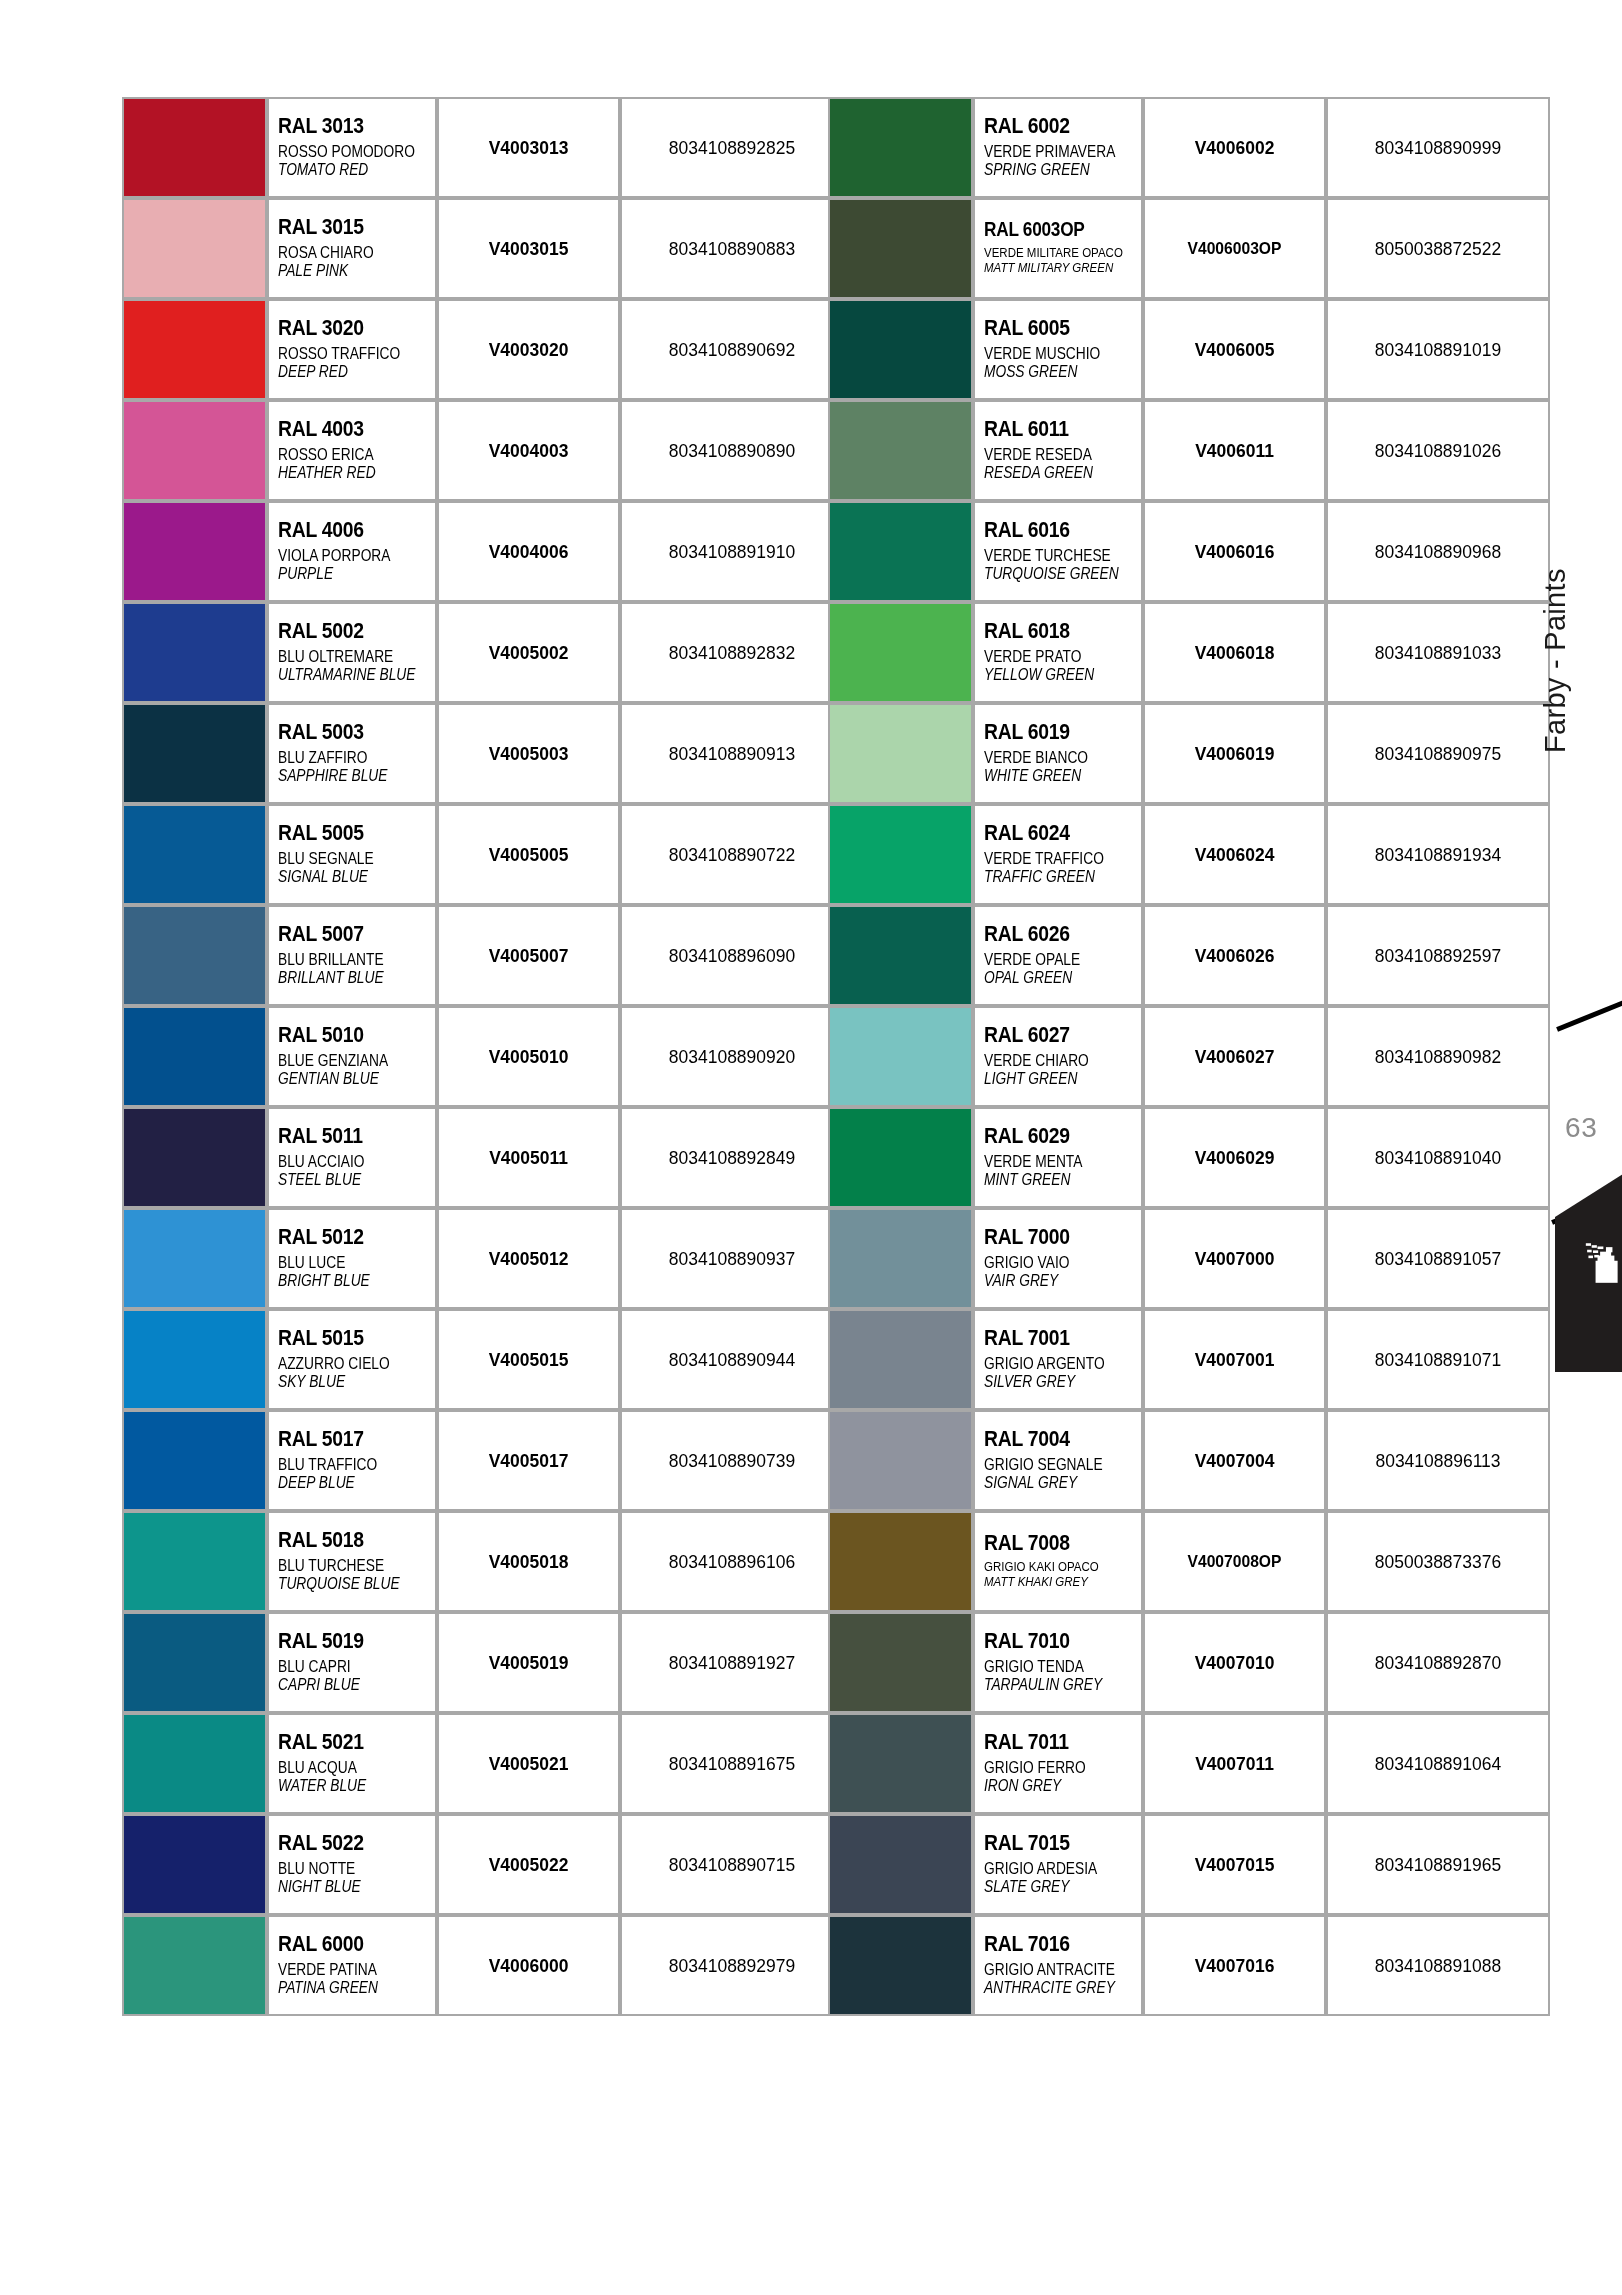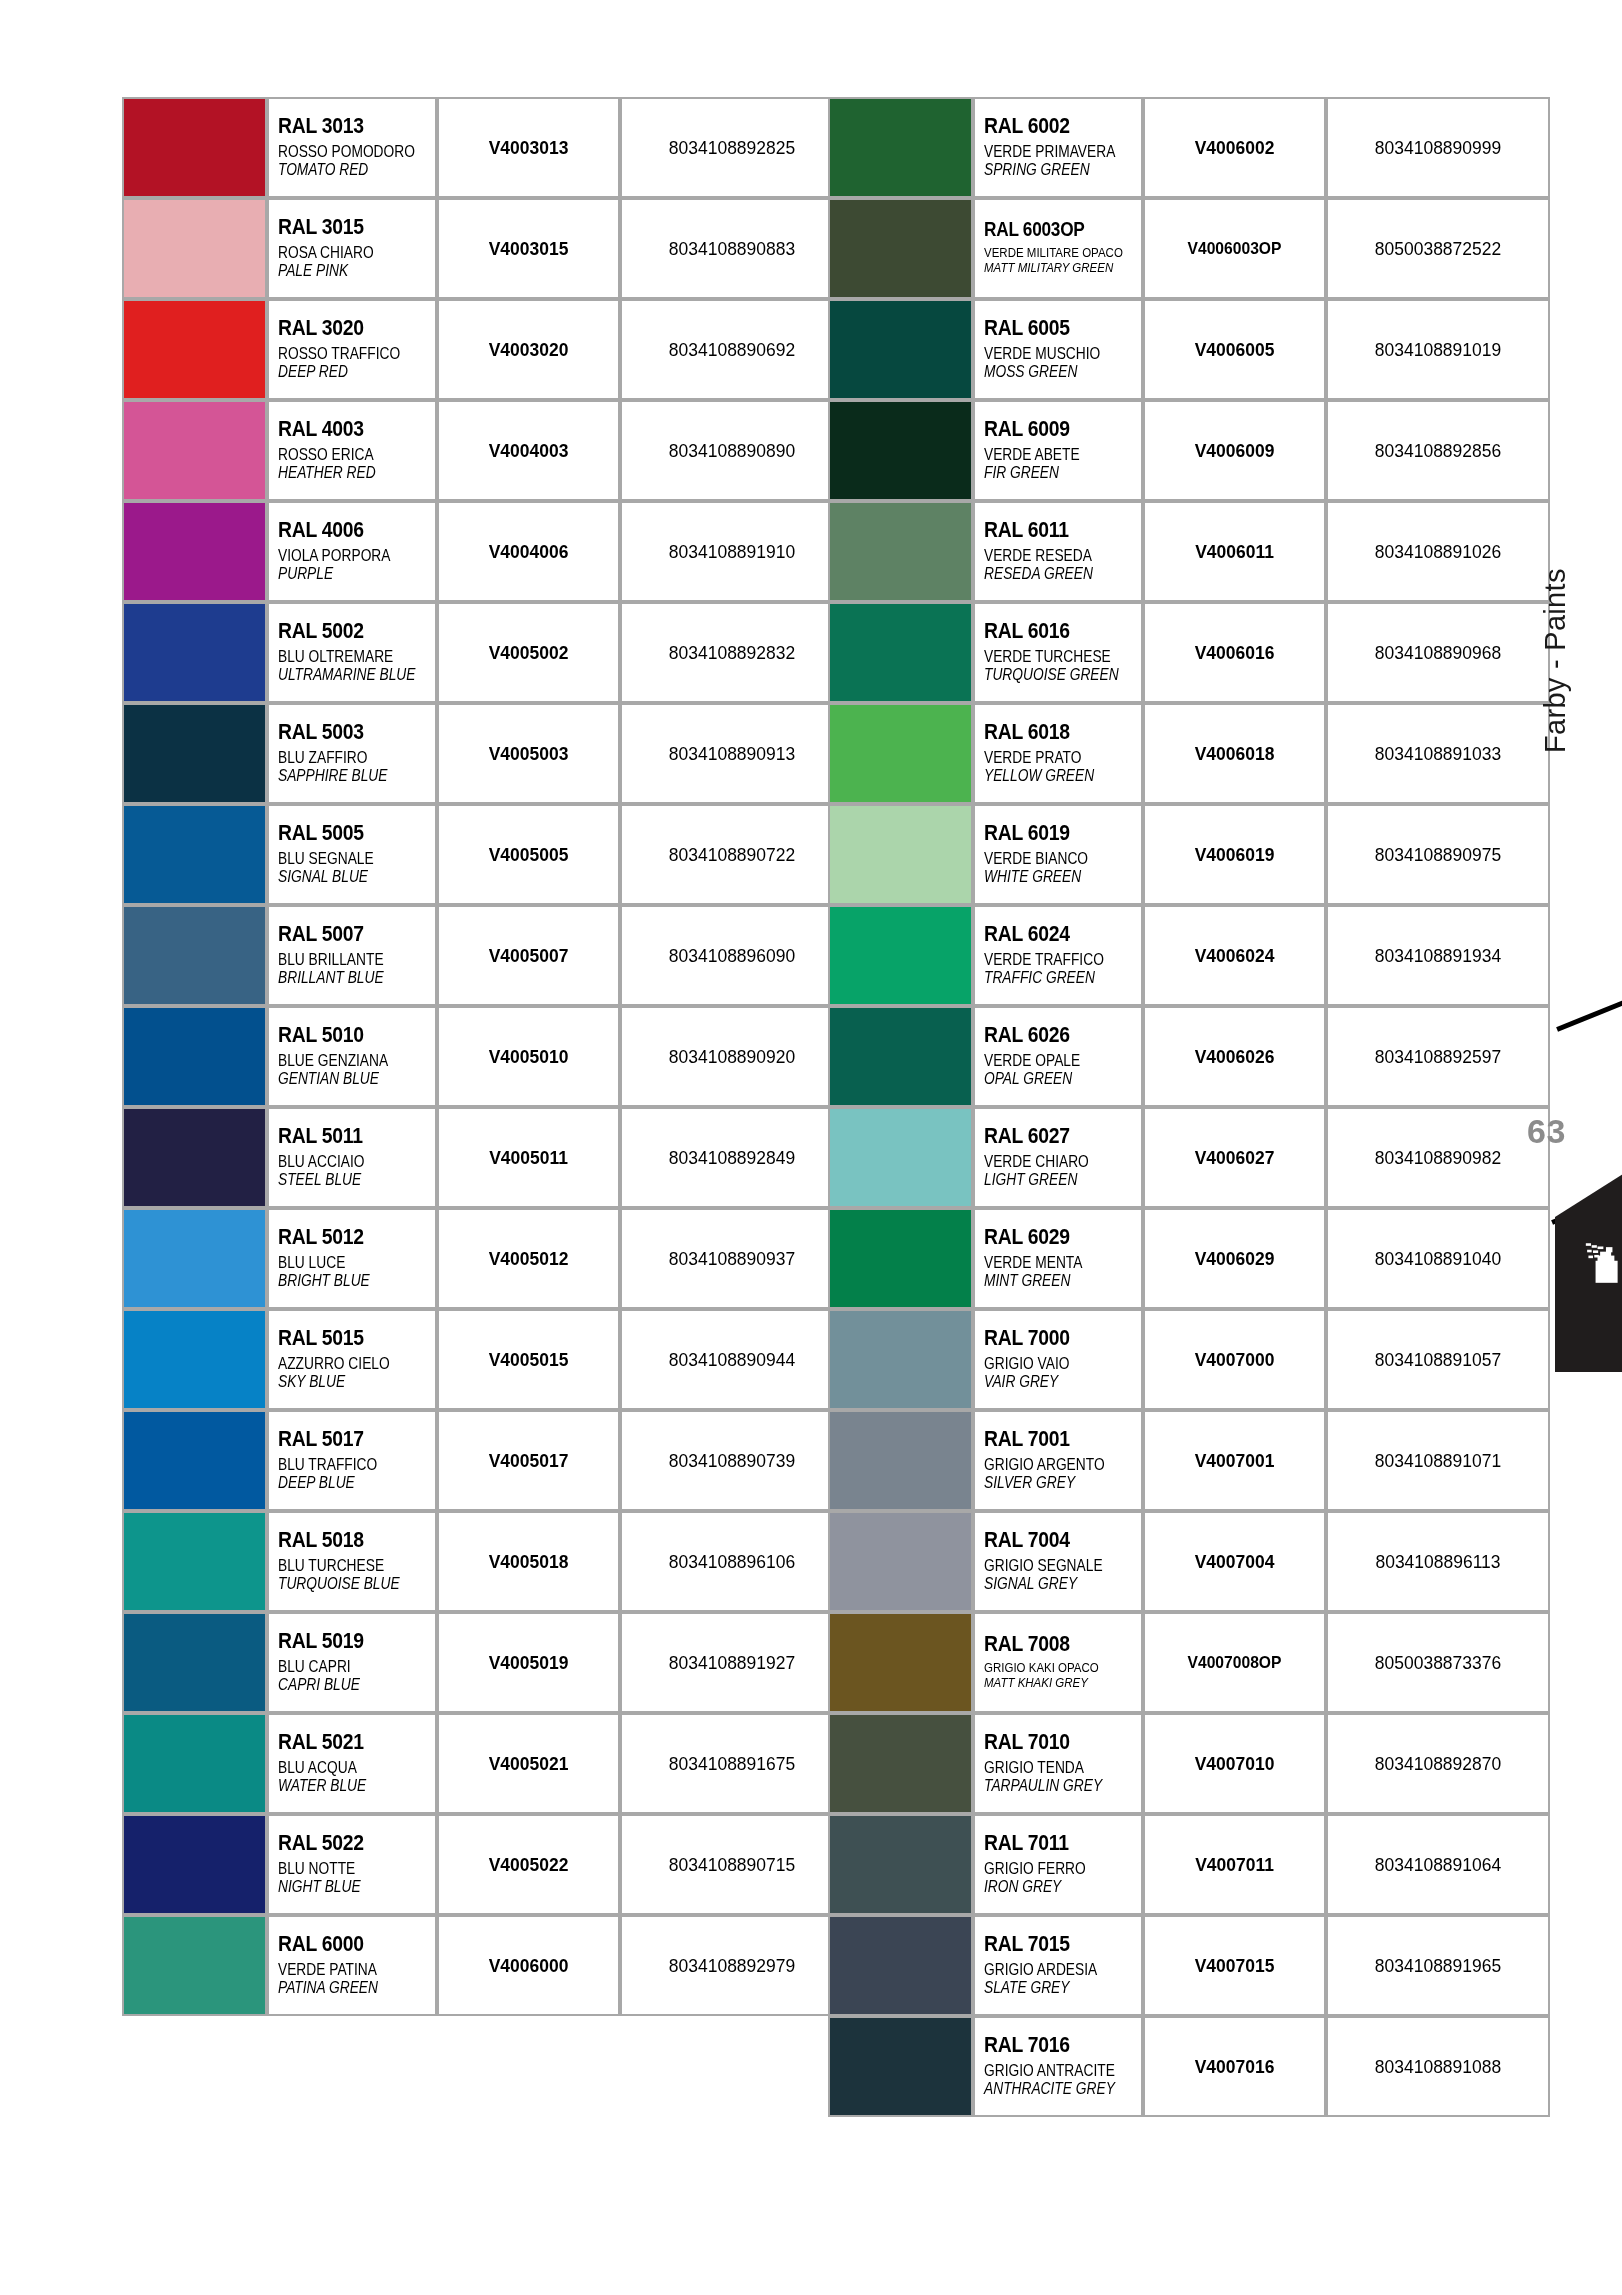--- a/index.html
+++ b/index.html
@@ -129,26 +129,25 @@
     top: 1027px;
     width: 115px;
     height: 4.6px;
     background: #000;
     transform: rotate(-22deg);
     transform-origin: left center;
   }
 
   #page-number {
     position: absolute;
-    left: 1527px;
+    left: 1565px;
     top: 1112px;
-    font-size: 34px;
+    font-size: 28px;
     color: #8c8c8c;
     letter-spacing: 0.7px;
-    font-weight: bold;
   }
 
   #side-rule-bottom {
     position: absolute;
     left: 1552px;
     top: 1220px;
     width: 121px;
     height: 4.6px;
     background: #000;
     transform: rotate(-22deg);
@@ -575,38 +574,20 @@
                 <span class="ral-num">RAL 6005</span>
                 <span class="name-it">VERDE MUSCHIO</span>
                 <span class="name-en">MOSS GREEN</span>
               </div>
             </td>
             <td class="c-code">
               <div class="code">V4006005</div>
             </td>
             <td class="c-ean">
               <div class="ean">8034108891019</div>
-            </td>
-          </tr>
-          <tr class="ral-row">
-            <td class="c-swatch">
-              <span class="swatch" style="background:#0a2b1b"></span>
-            </td>
-            <td class="c-names">
-              <div class="names">
-                <span class="ral-num">RAL 6009</span>
-                <span class="name-it">VERDE ABETE</span>
-                <span class="name-en">FIR GREEN</span>
-              </div>
-            </td>
-            <td class="c-code">
-              <div class="code">V4006009</div>
-            </td>
-            <td class="c-ean">
-              <div class="ean">8034108892856</div>
             </td>
           </tr>
           <tr class="ral-row">
             <td class="c-swatch">
               <span class="swatch" style="background:#5e8264"></span>
             </td>
             <td class="c-names">
               <div class="names">
                 <span class="ral-num">RAL 6011</span>
                 <span class="name-it">VERDE RESEDA</span>

